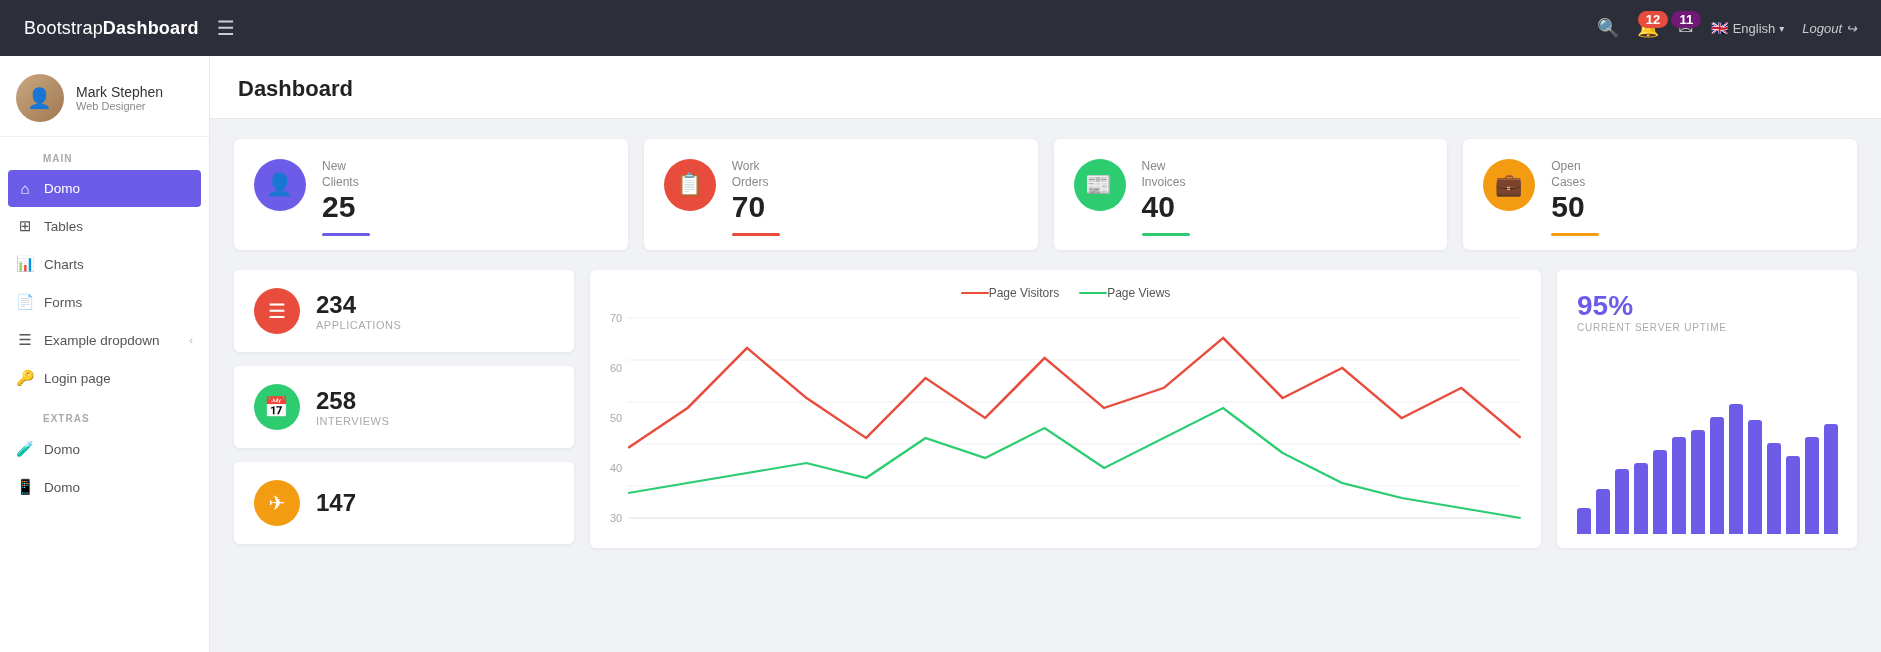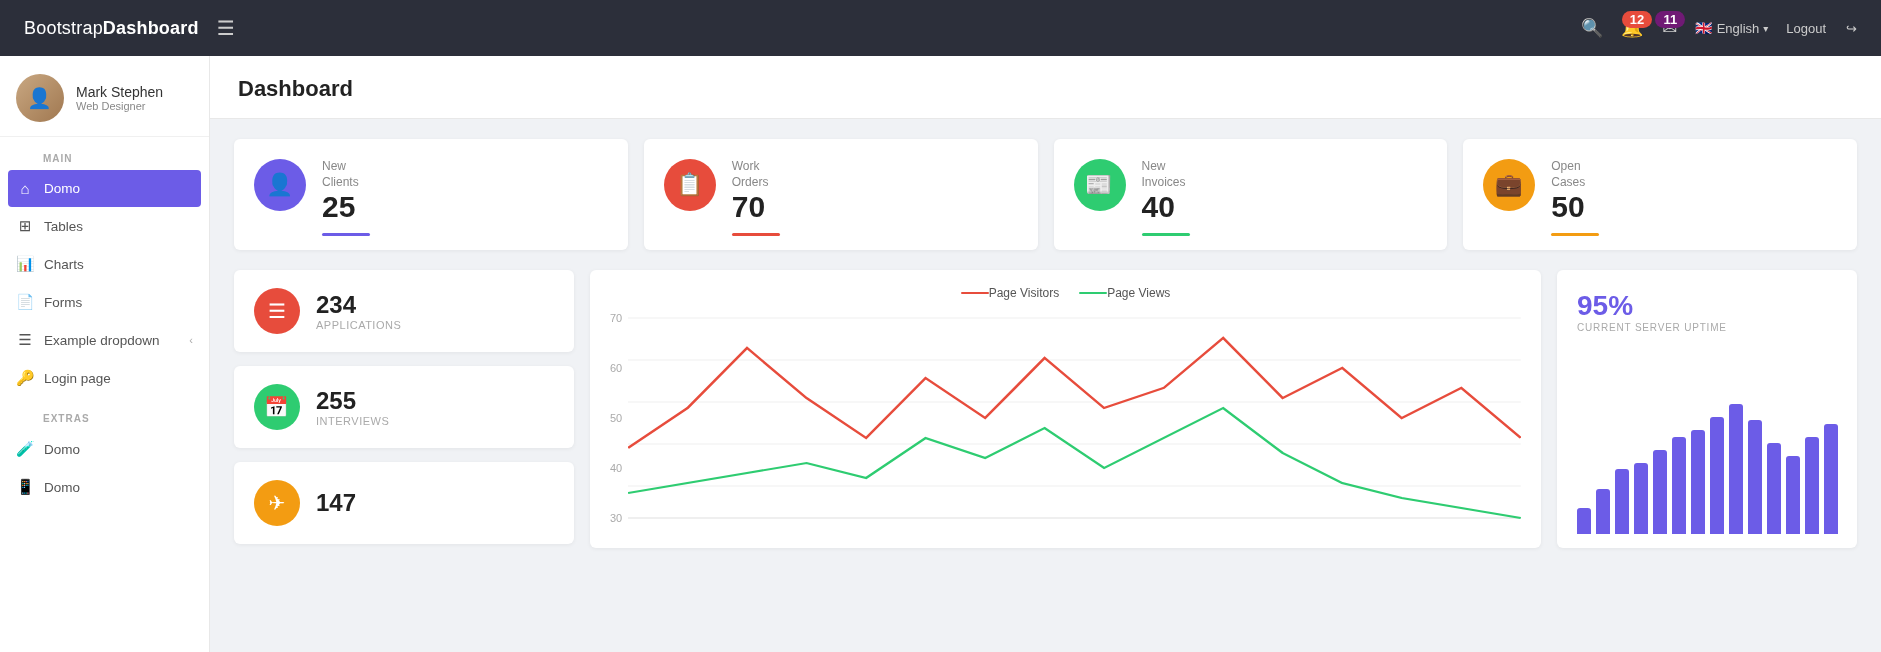--- a/index.html
+++ b/index.html
@@ -64,21 +64,22 @@
       align-items: center;
       gap: 4px;
     }
     .flag { font-size: 14px; }
     .topbar-logout {
       color: #ccc;
       font-size: 13px;
       cursor: pointer;
       display: flex;
       align-items: center;
-      gap: 20px;
+      gap: 4px;
+      font-style: italic;
     }
 
     
     .main-layout {
       display: flex;
       flex: 1;
       overflow: hidden;
     }
 
     
@@ -481,21 +482,21 @@
           <div class="mini-card">
             <div class="mini-icon" style="background:#e74c3c;">☰</div>
             <div class="mini-info">
               <span class="mini-value">234</span>
               <span class="mini-label">APPLICATIONS</span>
             </div>
           </div>
           <div class="mini-card">
             <div class="mini-icon" style="background:#2ecc71;">📅</div>
             <div class="mini-info">
-              <span class="mini-value">255</span>
+              <span class="mini-value">258</span>
               <span class="mini-label">INTERVIEWS</span>
             </div>
           </div>
           <div class="mini-card-partial">
             <div class="mini-icon" style="background:#f39c12;">✈</div>
             <div class="mini-info">
               <span class="mini-value">147</span>
             </div>
           </div>
         </div>

